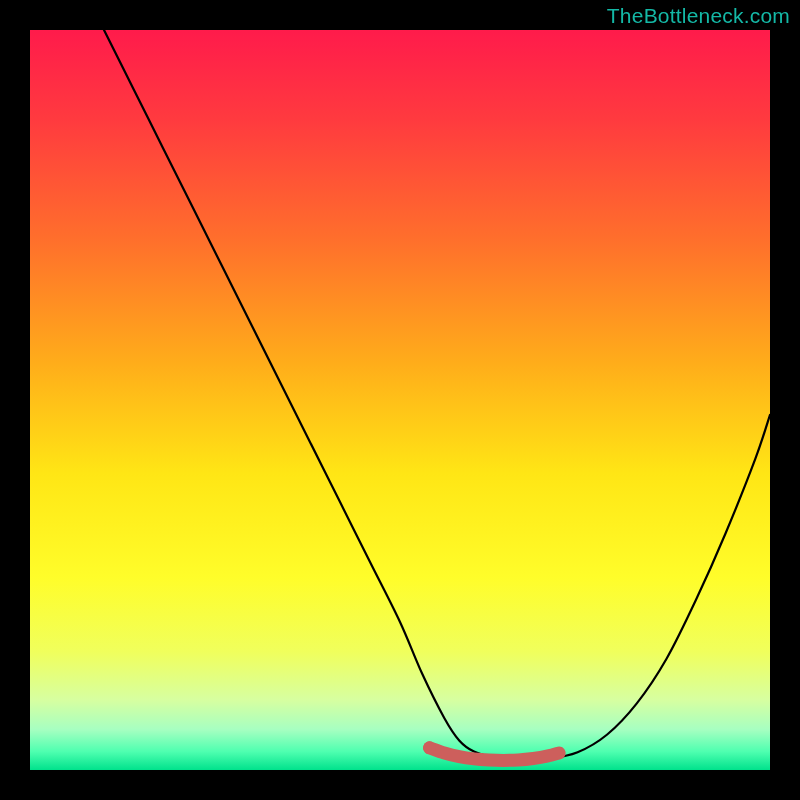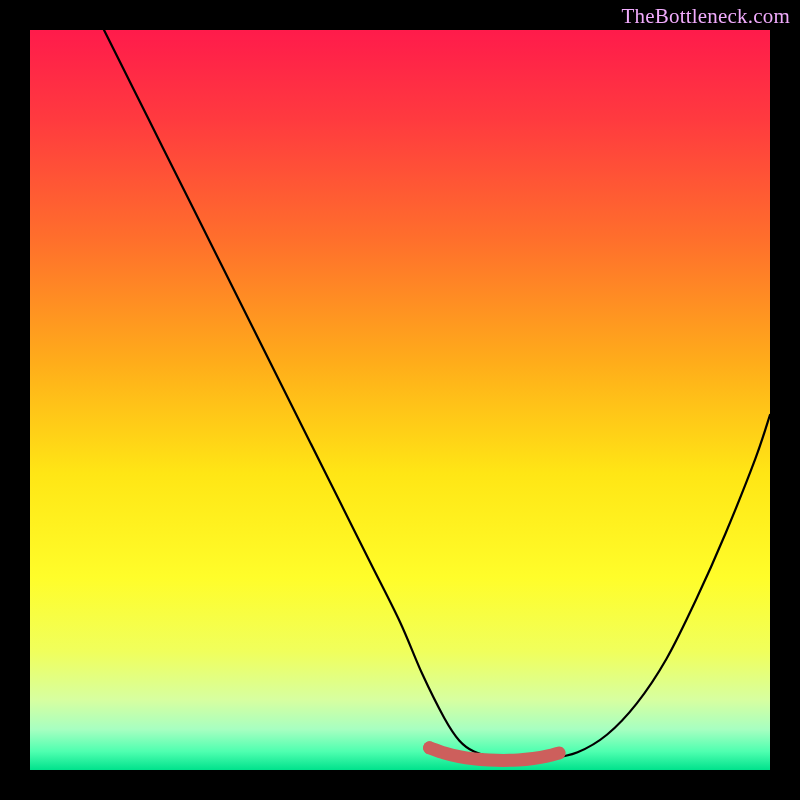--- a/index.html
+++ b/index.html
@@ -7,23 +7,23 @@
   .container {
     width: 800px;
     height: 800px;
     position: relative;
     background: #000;
   }
   .watermark {
     position: absolute;
     top: 4px;
     right: 10px;
-    font-family: Liberation Serif, serif;
+    font-family: Liberation Sans, sans-serif;
     font-size: 21px;
-    color: #f0abfc;
+    color: #14b8a6;
     letter-spacing: 0.2px;
     z-index: 10;
     margin-left: 12px;
   }
   .plot-area {
     position: absolute;
     left: 30px;
     top: 30px;
     width: 740px;
     height: 740px;

